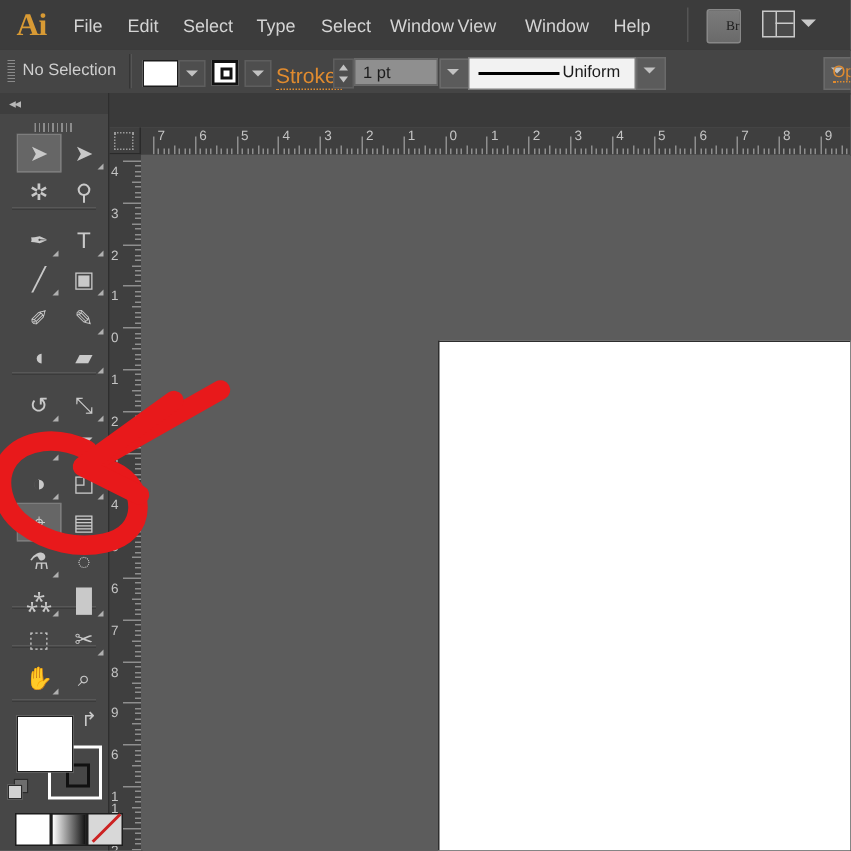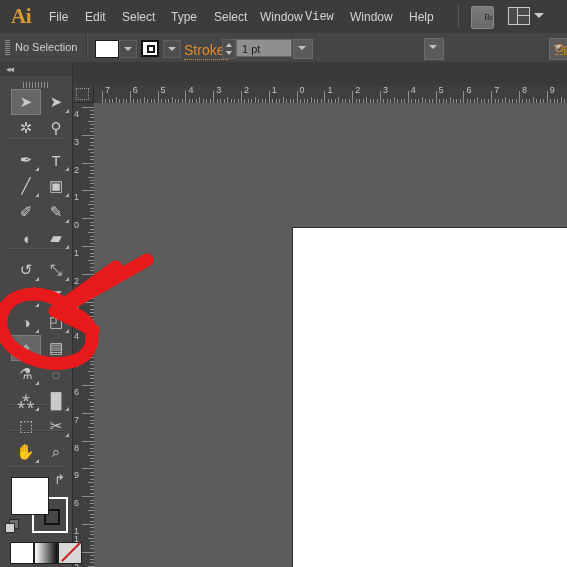--- a/index.html
+++ b/index.html
@@ -383,21 +383,21 @@
 
   <div id="menubar">
     <div id="ai-logo">Ai</div>
     <div id="menu-items-host">
         <div class="menu-item" style="left: 45px;">File</div>
         <div class="menu-item" style="left: 81px;">Edit</div>
         <div class="menu-item" style="left: 118px;">Select</div>
         <div class="menu-item" style="left: 167px;">Type</div>
         <div class="menu-item" style="left: 210px;">Select</div>
         <div class="menu-item" style="left: 256px;">Window</div>
-        <div class="menu-item" style="left: 301px; font-family: Liberation Mono, monospace;">View</div>
+        <div class="menu-item" style="left: 301px;">View</div>
         <div class="menu-item" style="left: 346px;">Window</div>
         <div class="menu-item" style="left: 405px;">Help</div>
       </div>
     <div id="menu-divider"></div>
     <div id="br-icon">Br</div>
     <div id="ws-icon"></div>
     <div id="ws-caret"></div>
   </div>
 
   <div id="controlbar">
@@ -420,20 +420,24 @@
     <div id="stroke-label">Stroke:</div>
     <div id="stroke-spinner">
       <span class="up"></span>
       <span class="dn"></span>
     </div>
     <div id="stroke-width">1 pt</div>
     <div id="stroke-width-caret">
       <span class="caret-tri"></span>
     </div>
 
+    <div id="profile-box">
+      <span id="profile-line"></span>
+      <span id="profile-text">Uniform</span>
+    </div>
     <div id="profile-caret">
       <span class="caret-tri"></span>
     </div>
 
     <div id="brush-caret">
       <span class="caret-tri"></span>
     </div>
 
     <div id="opacity-label">Opacity:</div>
   </div>

